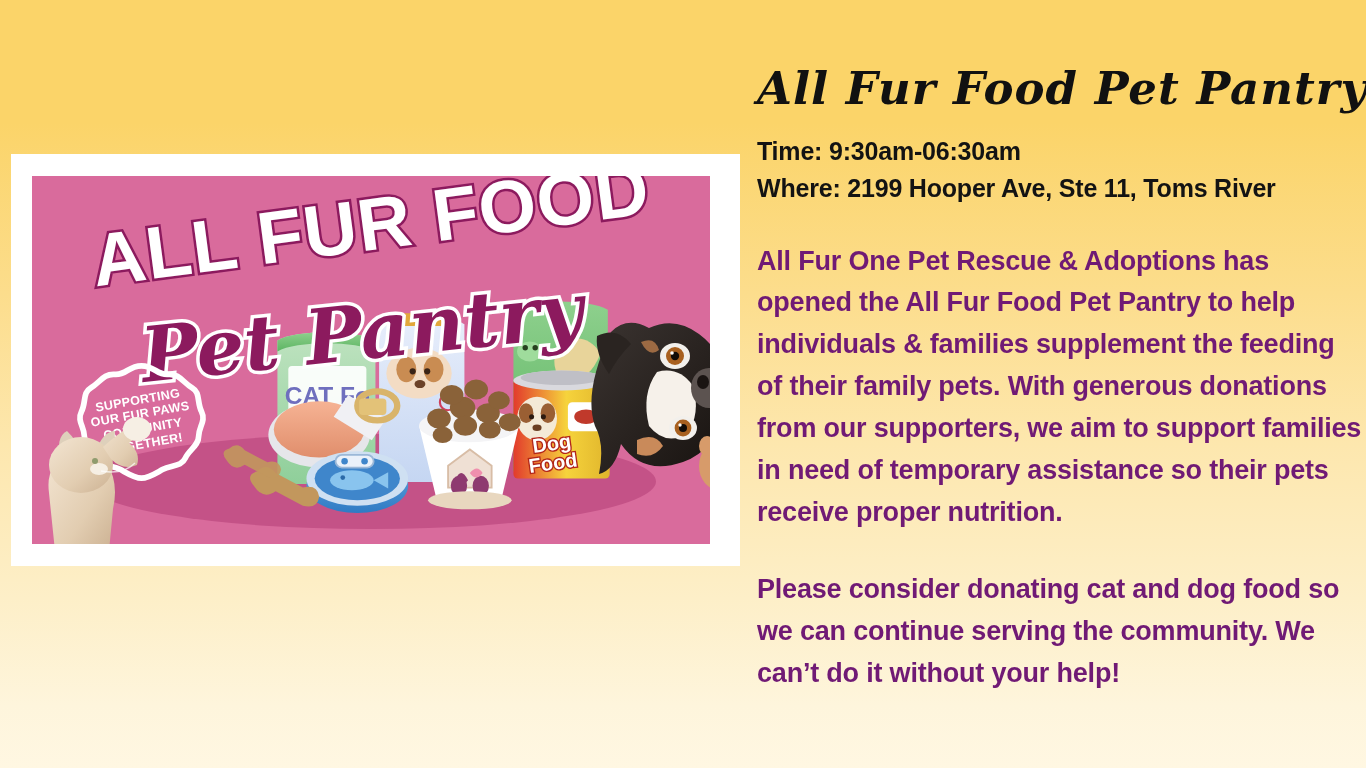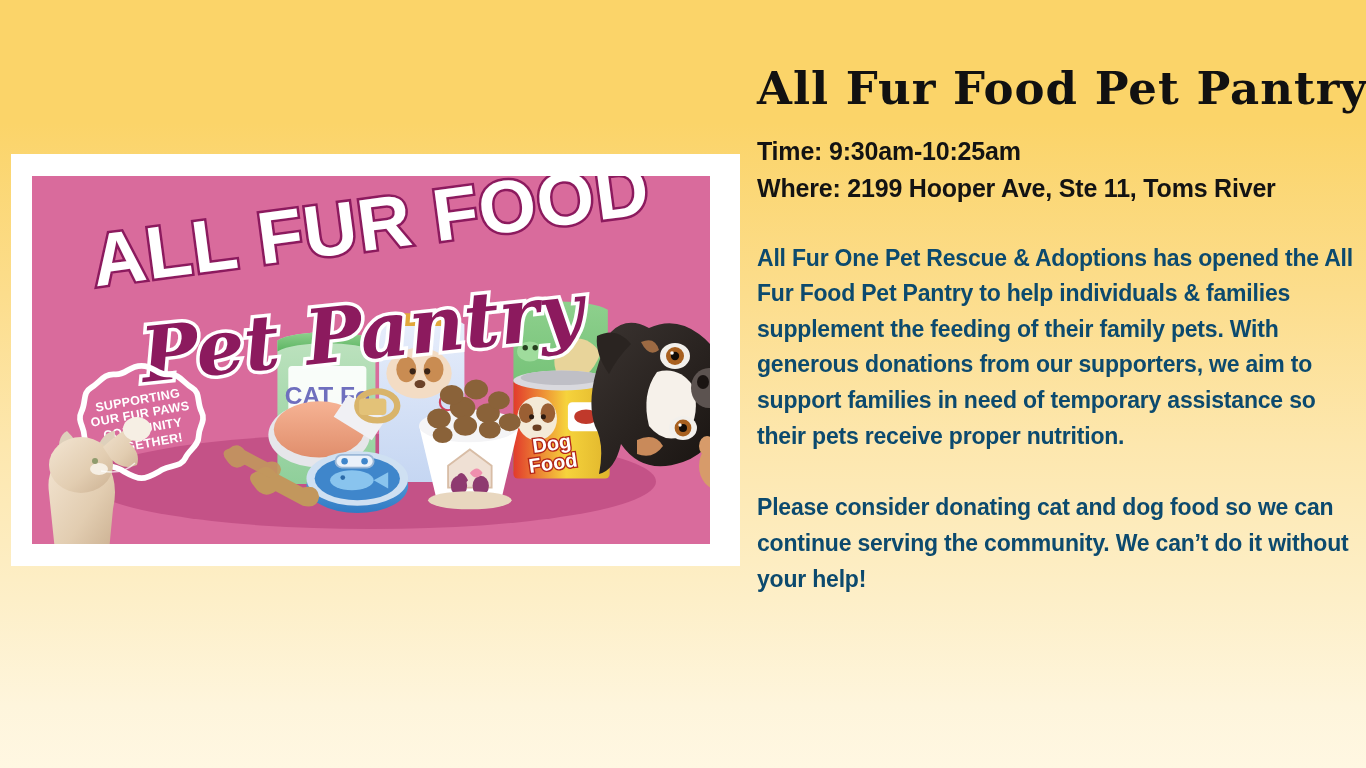--- a/index.html
+++ b/index.html
@@ -153,40 +153,41 @@
 
   
   .content {
     position: absolute;
     left: 757px;
     top: 62px;
     width: 608px;
   }
   .page-title {
     font-family: "DejaVu Serif", serif;
+    font-style: italic;
     font-weight: bold;
     font-size: 45px;
     color: #111111;
     text-align: right;
     letter-spacing: 1px;
     margin: 0 0 18px 0;
     white-space: nowrap;
     padding-right: 6px;
   }
   .detail-line {
     font-size: 25px;
     font-weight: bold;
     color: #131313;
     line-height: 1.47;
     letter-spacing: -0.2px;
   }
   .para {
-    font-size: 23px;
-    font-weight: bold;
-    color: #0c4a6e;
+    font-size: 27px;
+    font-weight: bold;
+    color: #701a75;
     line-height: 1.55;
     letter-spacing: -0.2px;
     margin-top: 34px;
   }
   .para-2 { margin-top: 36px; }
 </style>
 </head>
 <body>
 
 <div class="flyer-wrap">
@@ -397,19 +398,19 @@
       </svg>
     </div>
 
   </div>
 </div>
 
 <div class="content">
 
   <h1 class="page-title">All Fur Food Pet Pantry</h1>
 
-  <div class="detail-line">Time: 9:30am-10:25am</div>
+  <div class="detail-line">Time: 9:30am-06:30am</div>
   <div class="detail-line">Where: 2199 Hooper Ave, Ste 11, Toms River</div>
 
   <p class="para">All Fur One Pet Rescue &amp; Adoptions has opened the All Fur Food Pet Pantry to help individuals &amp; families supplement the feeding of their family pets. With generous donations from our supporters, we aim to support families in need of temporary assistance so their pets receive proper nutrition.</p>
   <p class="para para-2">Please consider donating cat and dog food so we can continue serving the community. We can’t do it without your help!</p>
 
 </div>
 
 </body></html>

